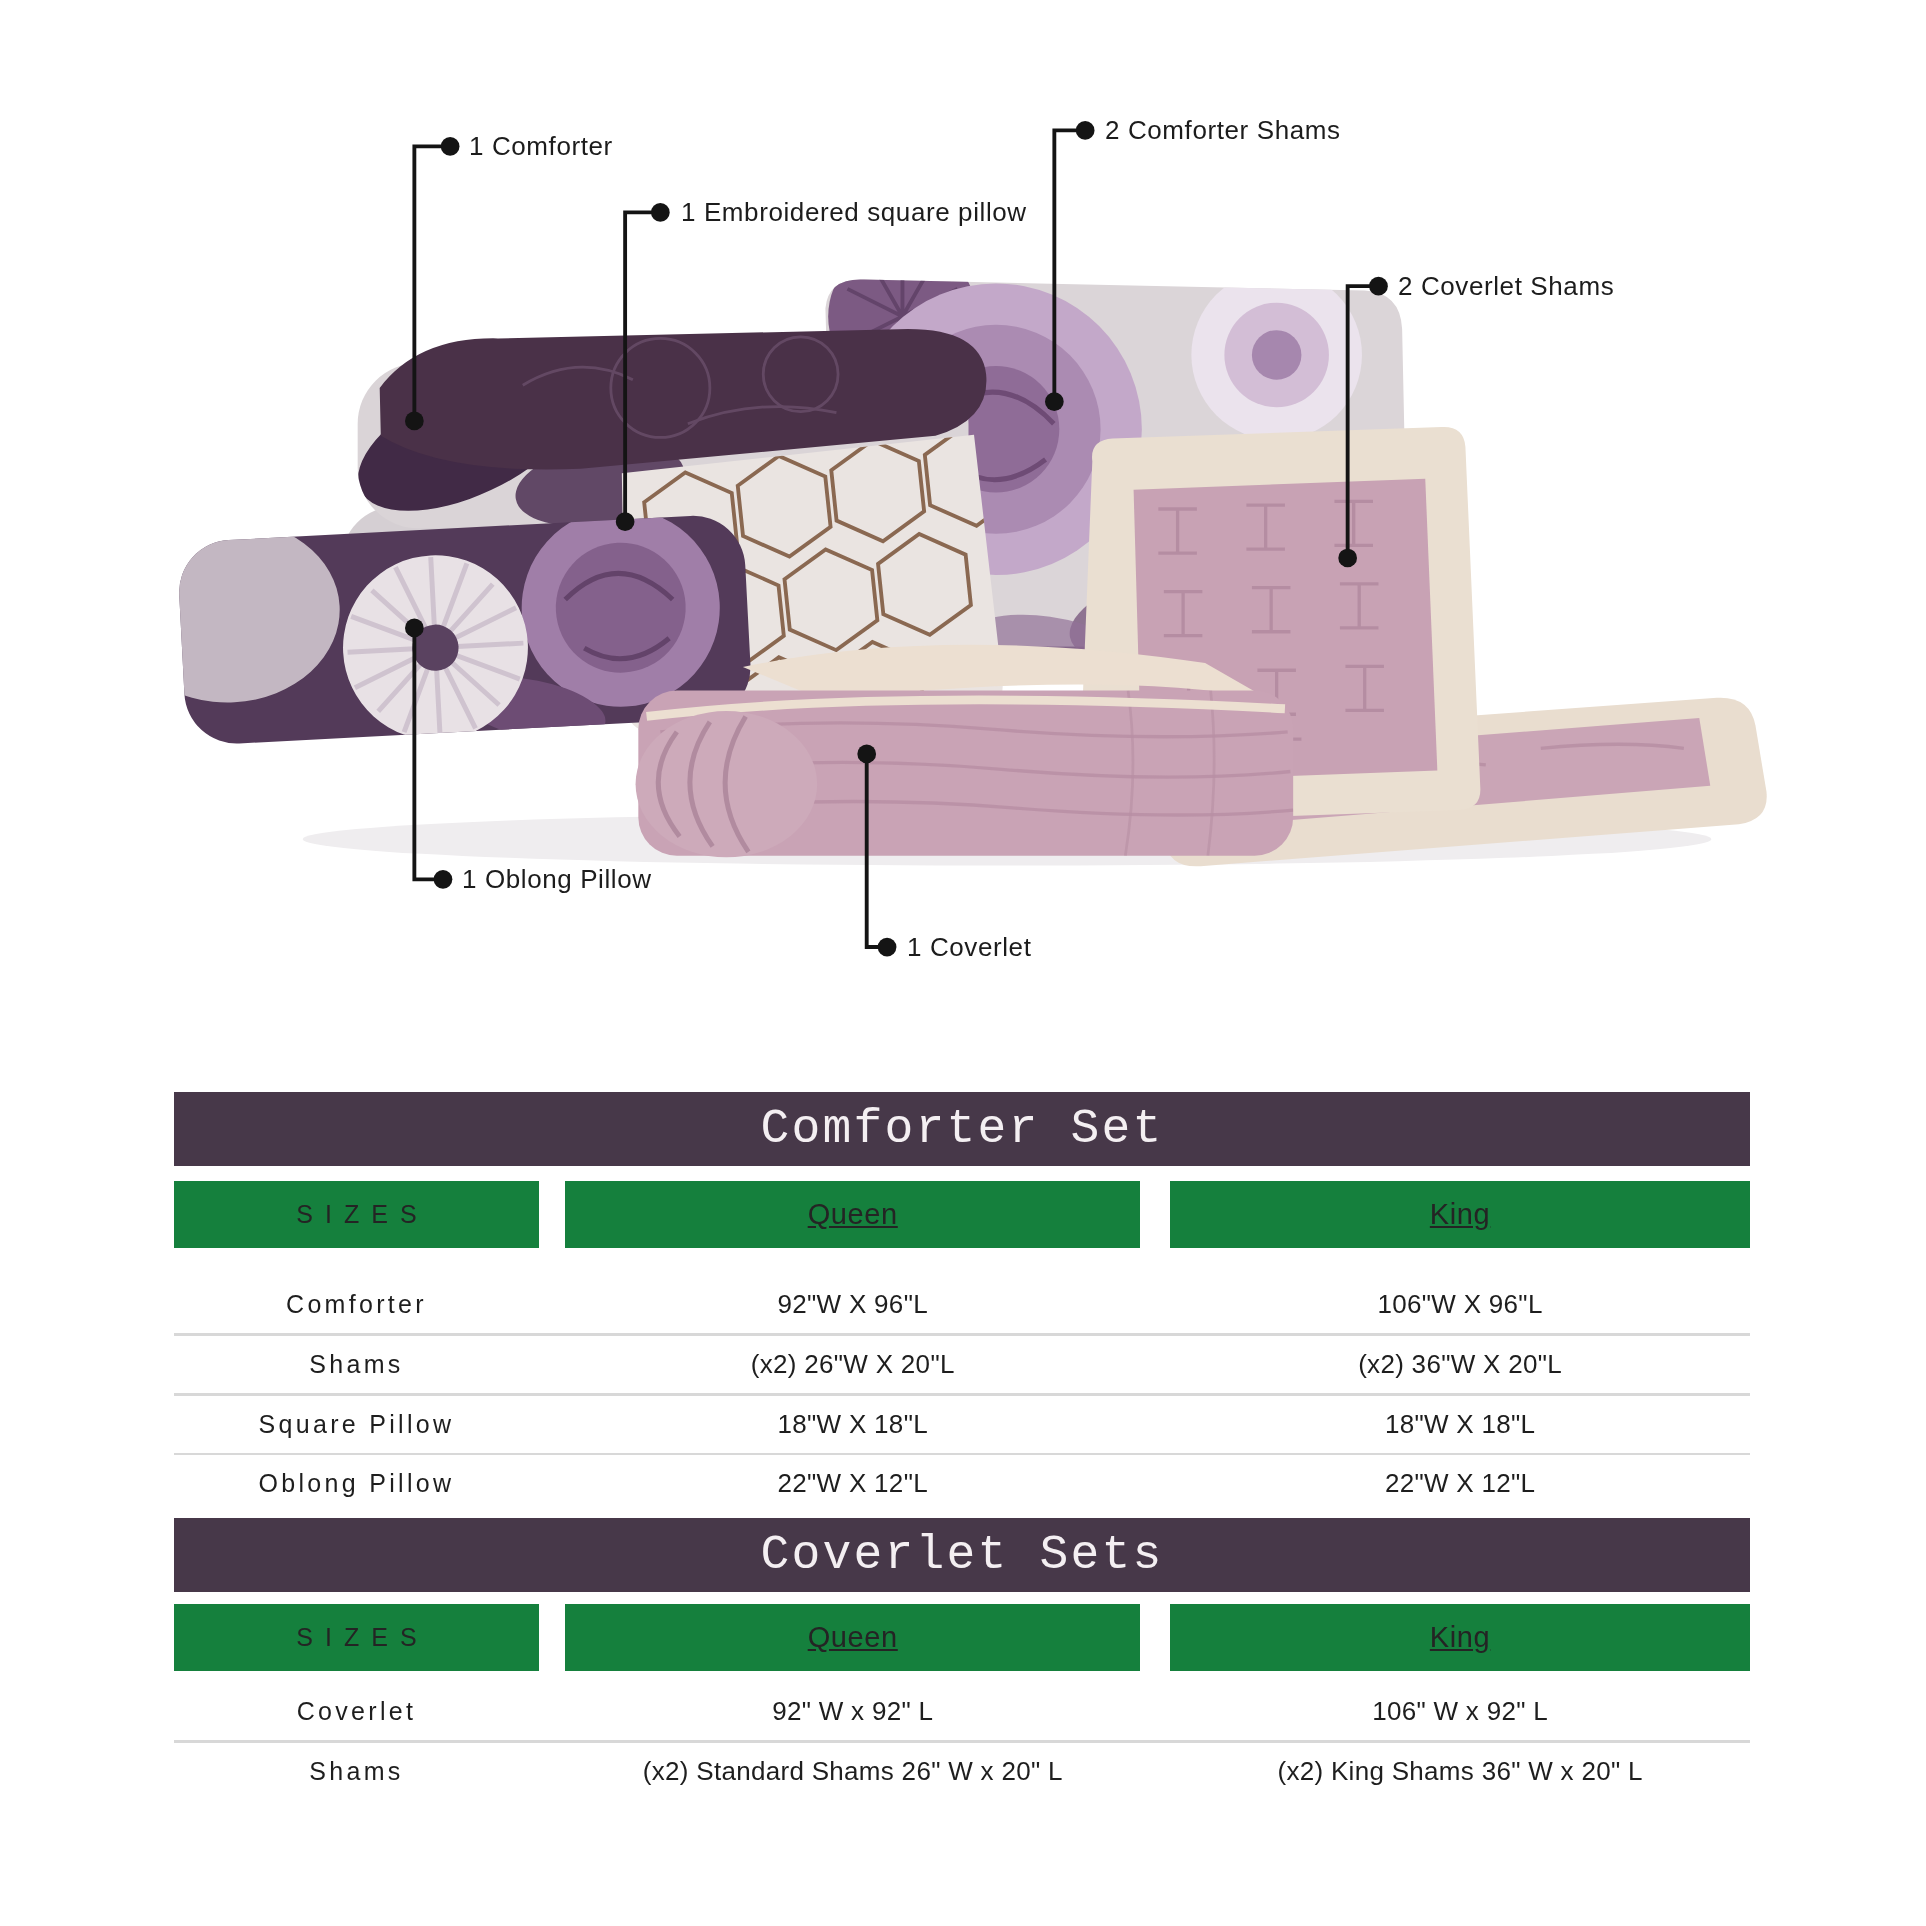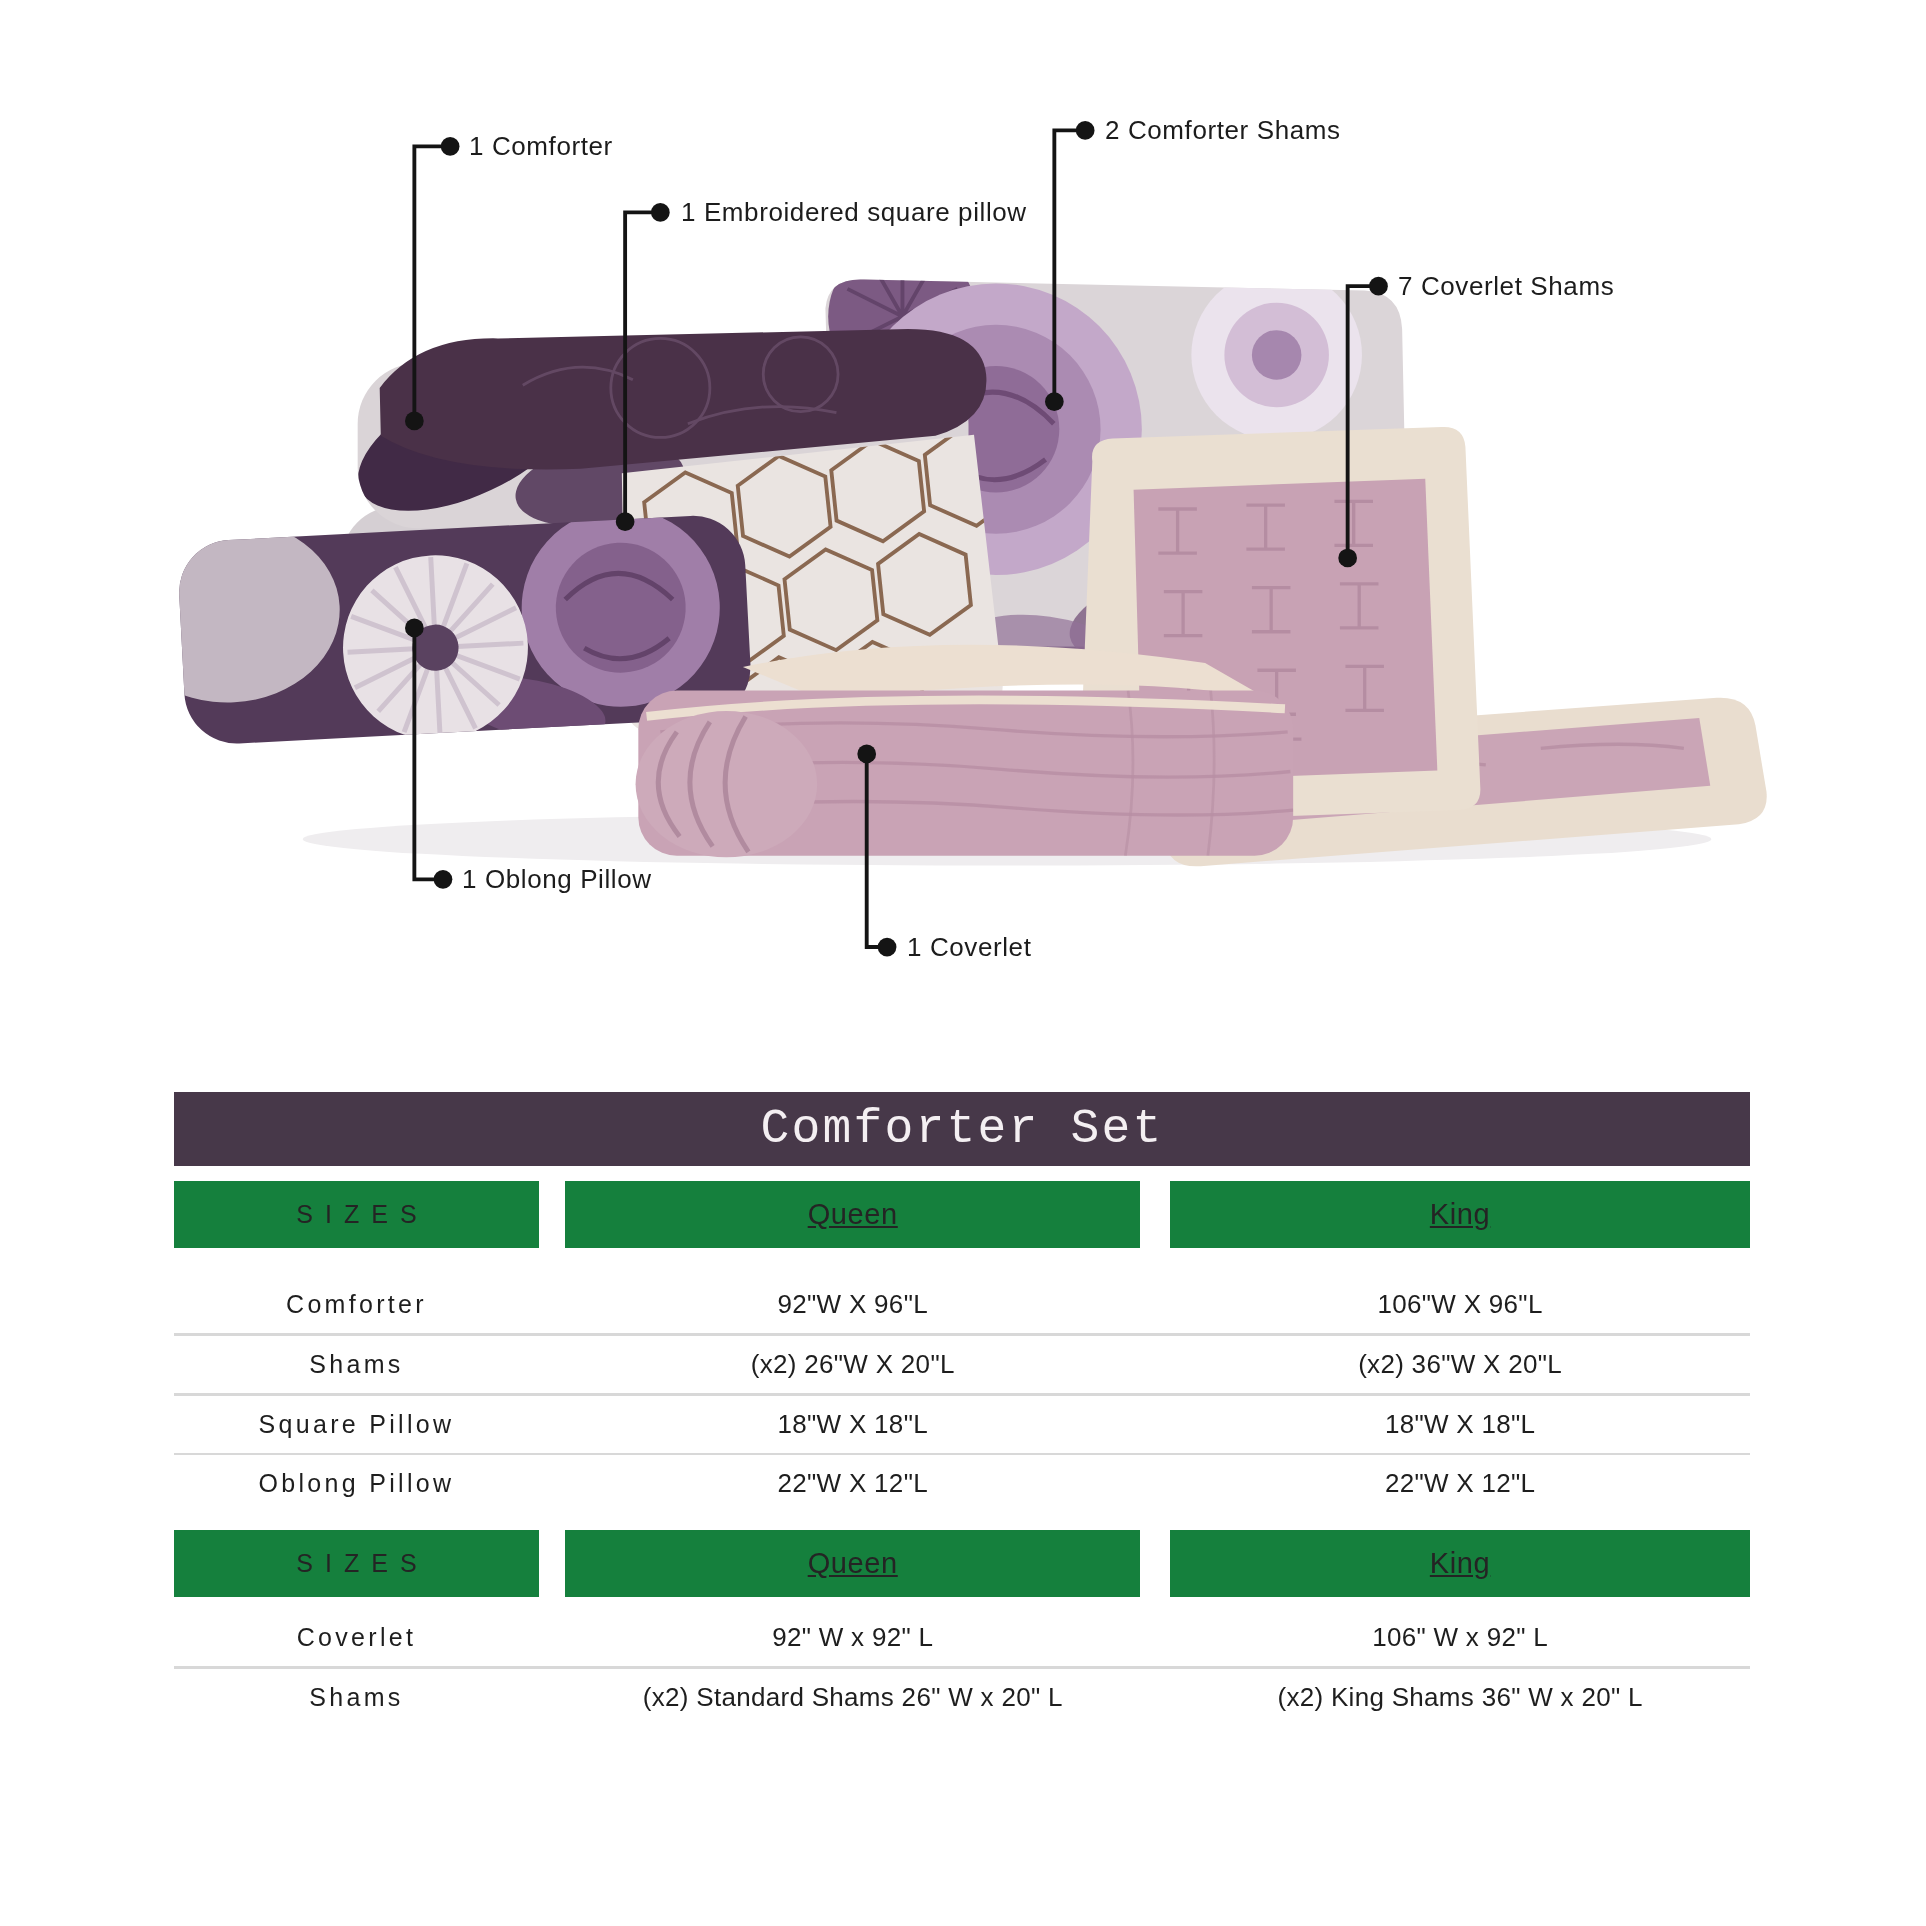--- a/index.html
+++ b/index.html
@@ -226,21 +226,21 @@
       <circle cx="753" cy="1141" r="17"></circle>
       <circle cx="805" cy="1598" r="17"></circle>
       <circle cx="1575" cy="1370" r="17"></circle>
       <circle cx="1612" cy="1721" r="17"></circle>
     </g>
   </svg>
 
   <div class="callout-label" style="left:469px;  top:146px;">1 Comforter</div>
   <div class="callout-label" style="left:681px; top:212px;">1 Embroidered square pillow</div>
   <div class="callout-label" style="left:1105px; top:130px;">2 Comforter Shams</div>
-  <div class="callout-label" style="left:1398px; top:286px;">7 Coverlet Shams</div>
+  <div class="callout-label" style="left:1398px; top:286px;">2 Coverlet Shams</div>
   <div class="callout-label" style="left:462px;  top:879px;">1 Oblong Pillow</div>
   <div class="callout-label" style="left:907px; top:947px;">1 Coverlet</div>
 
   <section class="size-table" style="top:1092px;">
     <div class="tbl-header">Comforter Set</div>
 
     <div class="band-row">
       <div class="cell c1">SIZES</div>
       <div class="cell c2">Queen</div>
       <div class="cell c3">King</div>
@@ -267,20 +267,21 @@
       <div class="rule"></div>
       <div class="trow">
         <div class="cell c1">Oblong Pillow</div>
         <div class="cell c2">22"W X 12"L</div>
         <div class="cell c3">22"W X 12"L</div>
       </div>
     </div>
   </section>
 
   <section class="size-table" style="top:1518px;">
+    <div class="tbl-header">Coverlet Sets</div>
 
     <div class="band-row" style="margin-top:12px;">
       <div class="cell c1">SIZES</div>
       <div class="cell c2">Queen</div>
       <div class="cell c3">King</div>
     </div>
 
     <div class="tbody pad-top-16">
       <div class="trow">
         <div class="cell c1">Coverlet</div>

